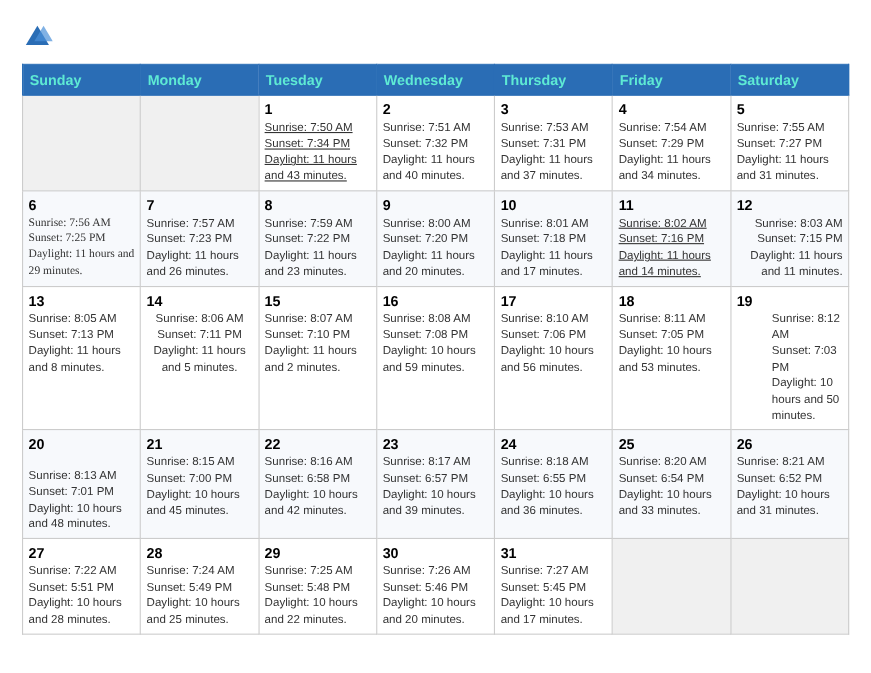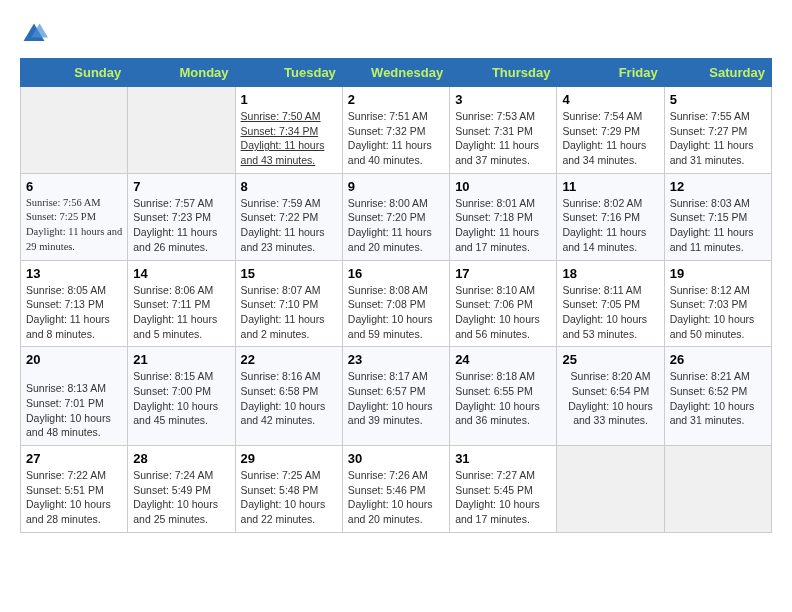--- a/index.html
+++ b/index.html
@@ -46,22 +46,22 @@
       font-size: 16px;
       color: #555;
     }
     table {
       width: 100%;
       border-collapse: collapse;
       font-size: 11px;
     }
     thead th {
       background-color: #2a6db5;
-      color: #bef264;
-      text-align: right;
+      color: #5eead4;
+      text-align: left;
       padding: 6px 6px;
       font-size: 13px;
       font-weight: bold;
       border: 1px solid #2a6db5;
     }
     tbody td {
       border: 1px solid #ccc;
       vertical-align: top;
       padding: 5px 5px;
       min-height: 80px;
@@ -180,41 +180,41 @@
 Daylight: 11 hours and 20 minutes.</div>
         </td>
         <td>
           <span class="day-num">10</span>
           <div class="day-info" style="white-space: pre-line;">Sunrise: 8:01 AM
 Sunset: 7:18 PM
 Daylight: 11 hours and 17 minutes.</div>
         </td>
         <td>
           <span class="day-num">11</span>
-          <div class="day-info" style="white-space: pre-line;">Sunrise: 8:02 AM
+          <div class="day-info" style="white-space: pre-line; text-decoration: underline;">Sunrise: 8:02 AM
 Sunset: 7:16 PM
 Daylight: 11 hours and 14 minutes.</div>
         </td>
         <td>
           <span class="day-num">12</span>
-          <div class="day-info" style="white-space: pre-line;">Sunrise: 8:03 AM
+          <div class="day-info" style="white-space: pre-line; text-align: right;">Sunrise: 8:03 AM
 Sunset: 7:15 PM
 Daylight: 11 hours and 11 minutes.</div>
         </td>
       </tr>
       <tr>
         <td>
           <span class="day-num">13</span>
           <div class="day-info" style="white-space: pre-line;">Sunrise: 8:05 AM
 Sunset: 7:13 PM
 Daylight: 11 hours and 8 minutes.</div>
         </td>
         <td>
           <span class="day-num">14</span>
-          <div class="day-info" style="white-space: pre-line;">Sunrise: 8:06 AM
+          <div class="day-info" style="white-space: pre-line; text-align: center;">Sunrise: 8:06 AM
 Sunset: 7:11 PM
 Daylight: 11 hours and 5 minutes.</div>
         </td>
         <td>
           <span class="day-num">15</span>
           <div class="day-info" style="white-space: pre-line;">Sunrise: 8:07 AM
 Sunset: 7:10 PM
 Daylight: 11 hours and 2 minutes.</div>
         </td>
         <td>
@@ -230,21 +230,21 @@
 Daylight: 10 hours and 56 minutes.</div>
         </td>
         <td>
           <span class="day-num">18</span>
           <div class="day-info" style="white-space: pre-line;">Sunrise: 8:11 AM
 Sunset: 7:05 PM
 Daylight: 10 hours and 53 minutes.</div>
         </td>
         <td>
           <span class="day-num">19</span>
-          <div class="day-info" style="white-space: pre-line;">Sunrise: 8:12 AM
+          <div class="day-info" style="white-space: pre-line; margin-left: 32px;">Sunrise: 8:12 AM
 Sunset: 7:03 PM
 Daylight: 10 hours and 50 minutes.</div>
         </td>
       </tr>
       <tr>
         <td>
           <span class="day-num">20</span>
           <div class="day-info" style="white-space: pre-line; margin-top: 14px;">Sunrise: 8:13 AM
 Sunset: 7:01 PM
 Daylight: 10 hours and 48 minutes.</div>
@@ -268,21 +268,21 @@
 Daylight: 10 hours and 39 minutes.</div>
         </td>
         <td>
           <span class="day-num">24</span>
           <div class="day-info" style="white-space: pre-line;">Sunrise: 8:18 AM
 Sunset: 6:55 PM
 Daylight: 10 hours and 36 minutes.</div>
         </td>
         <td>
           <span class="day-num">25</span>
-          <div class="day-info" style="white-space: pre-line; text-align: center;">Sunrise: 8:20 AM
+          <div class="day-info" style="white-space: pre-line;">Sunrise: 8:20 AM
 Sunset: 6:54 PM
 Daylight: 10 hours and 33 minutes.</div>
         </td>
         <td>
           <span class="day-num">26</span>
           <div class="day-info" style="white-space: pre-line;">Sunrise: 8:21 AM
 Sunset: 6:52 PM
 Daylight: 10 hours and 31 minutes.</div>
         </td>
       </tr>

